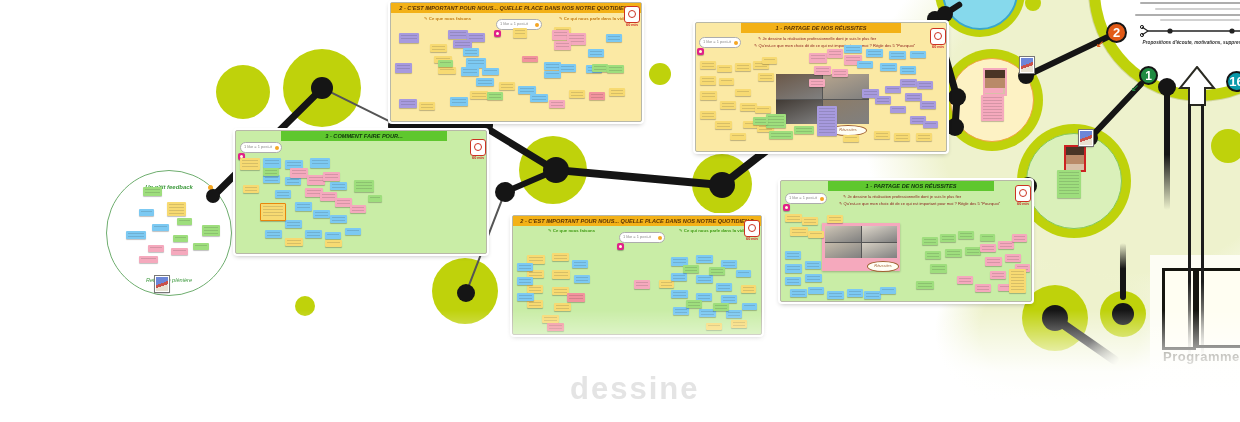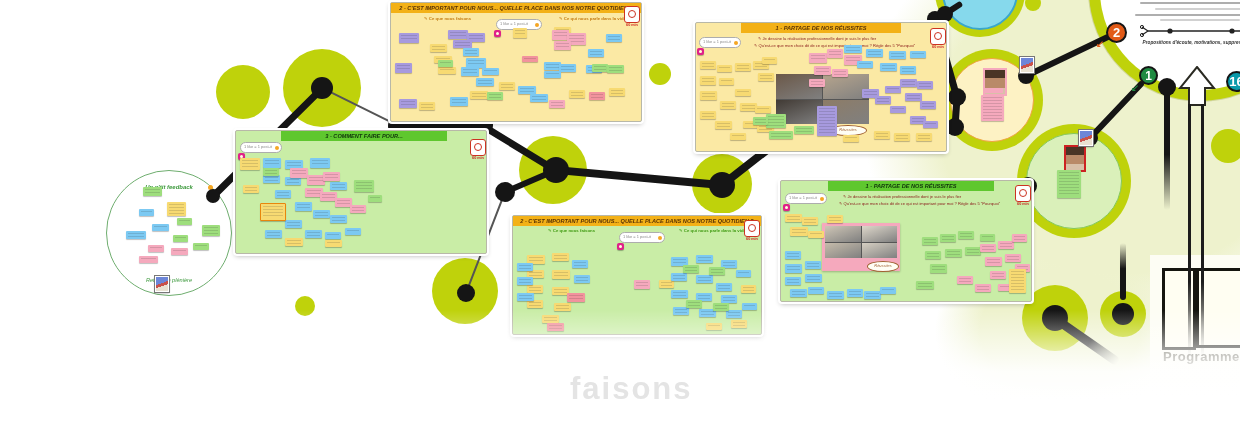--- a/index.html
+++ b/index.html
@@ -463,19 +463,19 @@
       <div class="arrow-sw" style="left: 1131px; top: 84px; color: rgb(31, 138, 66);">↙</div>
       <div class="badge" style="left: 1226px; top: 71px; width: 17px; height: 17px; background: rgb(10, 154, 170); font-size: 13px;">16</div>
       <div style="position: absolute; left: 1178px; top: 66px; width: 38px; height: 40px;"><svg width="38" height="40" viewBox="0 0 38 40">
           <polygon points="19,1 36,22 27,22 27,39 11,39 11,22 2,22" fill="#fff" stroke="#2a2a22" stroke-width="2"></polygon>
         </svg></div>
       <div class="tail" style="left: 1188px; top: 104px; height: 254px;"></div>
       <div class="tail" style="left: 1201px; top: 104px; height: 254px;"></div>
     </div>
 
   <div id="fade"></div>
-  <div id="watermark" style="left:570px;top:371px;">faisons</div>
+  <div id="watermark" style="left:570px;top:371px;">dessine</div>
 <div style="position: absolute; left: 1150px; top: 255px; width: 90px; height: 167px; z-index: 8; background: rgb(253, 253, 244);">
       <div class="prog-rect" style="left: 12px; top: 13px; width: 28px; height: 76px;"></div>
       <div class="prog-rect" style="left: 46px; top: 13px; width: 44px; height: 74px;"></div>
       <div id="prog-label" style="left: 13px; top: 94px;">Programme</div>
     </div>
   </div>
 
 </body></html>

